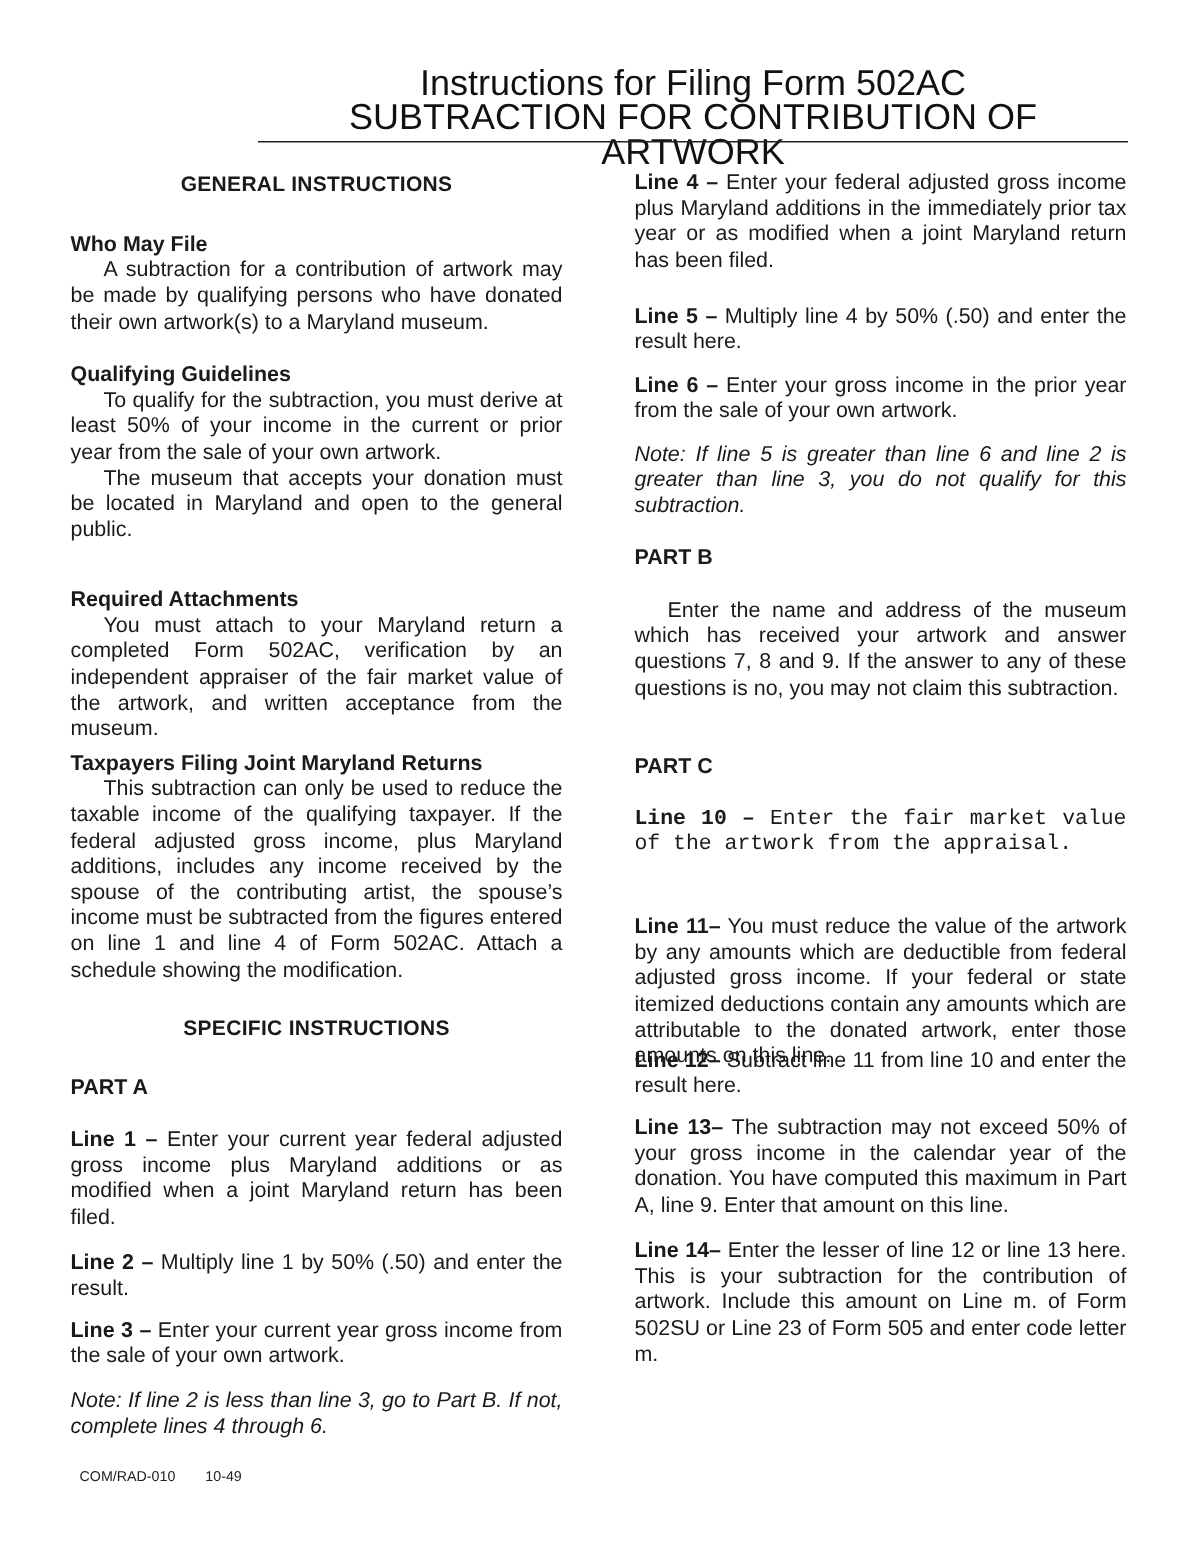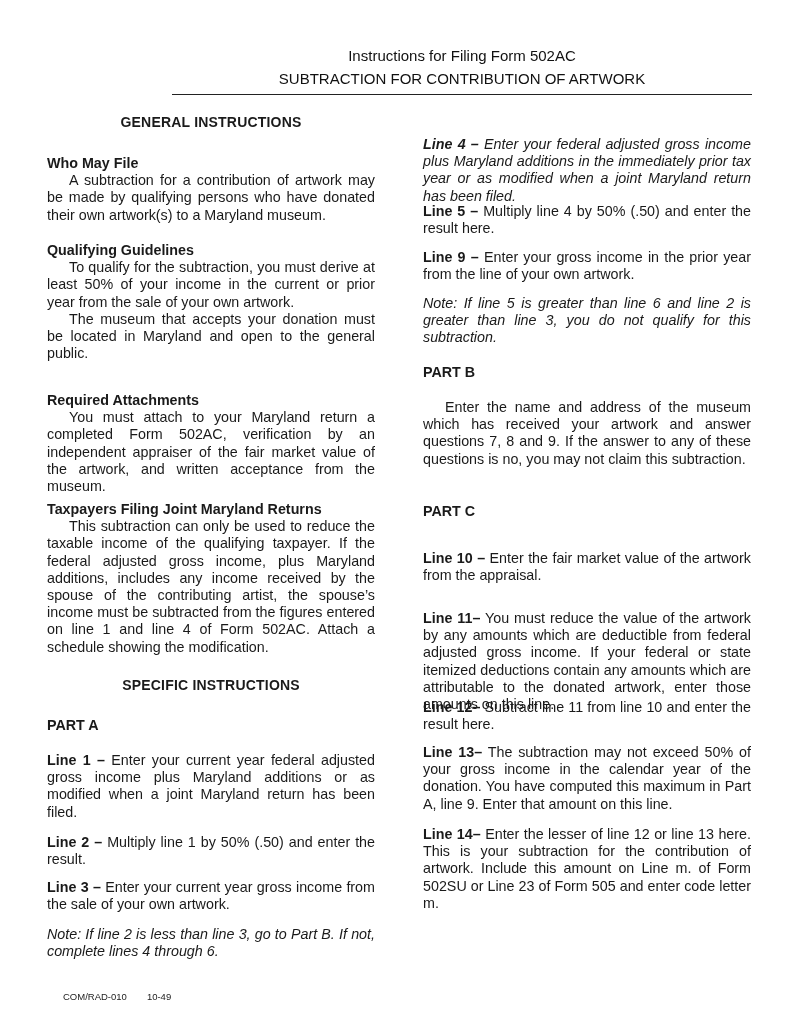--- a/index.html
+++ b/index.html
@@ -3,21 +3,21 @@
 <meta charset="utf-8">
 <style>
   html, body { margin: 0; padding: 0; background: #ffffff; }
   body {
     width: 800px; height: 1035px; position: relative; overflow: hidden;
     font-family: "Liberation Sans", "DejaVu Sans", sans-serif;
     color: #1a1a1a;
   }
   .header {
     position: absolute; left: 172px; top: 44px; width: 580px;
-    text-align: center; font-size: 15px; line-height: 23px; color: #111;
+    text-align: center; font-size: 24px; line-height: 23px; color: #111;
   }
   .header .rule {
     position: absolute; left: 0; width: 580px; top: 50px; height: 0;
     border-top: 1.5px solid #222;
   }
   .col {
     position: absolute; top: 0;
     font-size: 14.3px; line-height: 17.2px; text-align: justify;
   }
   .col.left { left: 47px; width: 328px; }
@@ -27,21 +27,21 @@
     text-align: center; left: 0; width: 328px; letter-spacing: 0.2px;
   }
   .block { position: absolute; left: 0; width: 328px; }
   .sub { font-weight: bold; }
   .indent { text-indent: 22px; margin: 0; }
   .para { margin: 0; }
   .lbl { font-weight: bold; }
   .note { font-style: italic; margin: 0; }
   .part { font-weight: bold; }
   .footer {
-    position: absolute; left: 63px; top: 979px; font-size: 9.5px; color: #222; margin-top: 12px;
+    position: absolute; left: 53px; top: 979px; font-size: 9.5px; color: #222;
   }
   .footer span + span { margin-left: 20px; }
 </style>
 </head>
 <body>
 
 <div class="header">
   <div>Instructions for Filing Form 502AC</div>
   <div>SUBTRACTION FOR CONTRIBUTION OF ARTWORK</div>
   <div class="rule"></div>
@@ -88,49 +88,49 @@
   <div class="block" style="top:879px;">
     <p class="para"><span class="lbl">Line 3 –</span><span> Enter your current year gross income from the sale of your own artwork.</span></p>
   </div>
 
   <div class="block" style="top:926px;">
     <p class="note">Note: If line 2 is less than line 3, go to Part B. If not, complete lines 4 through 6.</p>
   </div>
 </div>
 
 <div class="col right">
-  <div class="block" style="top:136px;font-style:italic;">
+  <div class="block" style="top:114px;">
     <p class="para"><span class="lbl">Line 4 –</span><span> Enter your federal adjusted gross income plus Maryland additions in the immediately prior tax year or as modified when a joint Maryland return has been filed.</span></p>
   </div>
 
   <div class="block" style="top:203px;">
     <p class="para"><span class="lbl">Line 5 –</span><span> Multiply line 4 by 50% (.50) and enter the result here.</span></p>
   </div>
 
   <div class="block" style="top:249px;">
-    <p class="para"><span class="lbl">Line 9 –</span><span> Enter your gross income in the prior year from the line of your own artwork.</span></p>
+    <p class="para"><span class="lbl">Line 6 –</span><span> Enter your gross income in the prior year from the sale of your own artwork.</span></p>
   </div>
 
   <div class="block" style="top:295px;">
     <p class="note">Note: If line 5 is greater than line 6 and line 2 is greater than line 3, you do not qualify for this subtraction.</p>
   </div>
 
   <div class="block" style="top:364px;">
     <div class="part">PART B</div>
   </div>
 
   <div class="block" style="top:399px;">
     <p class="indent">Enter the name and address of the museum which has received your artwork and answer questions 7, 8 and 9. If the answer to any of these questions is no, you may not claim this subtraction.</p>
   </div>
 
   <div class="block" style="top:503px;">
     <div class="part">PART C</div>
   </div>
 
-  <div class="block" style="top:550px;">
+  <div class="block" style="top:538px;font-family:Liberation Mono, monospace;">
     <p class="para"><span class="lbl">Line 10 –</span><span> Enter the fair market value of the artwork from the appraisal.</span></p>
   </div>
 
   <div class="block" style="top:610px;">
     <p class="para"><span class="lbl">Line 11–</span><span>  You must reduce the value of the artwork by any amounts which are deductible from federal adjusted gross income. If your federal or state itemized deductions contain any amounts which are attributable to the donated artwork, enter those amounts on this line.</span></p>
   </div>
 
   <div class="block" style="top:699px;">
     <p class="para"><span class="lbl">Line 12–</span><span>  Subtract line 11 from line 10 and enter the result here.</span></p>
   </div>

